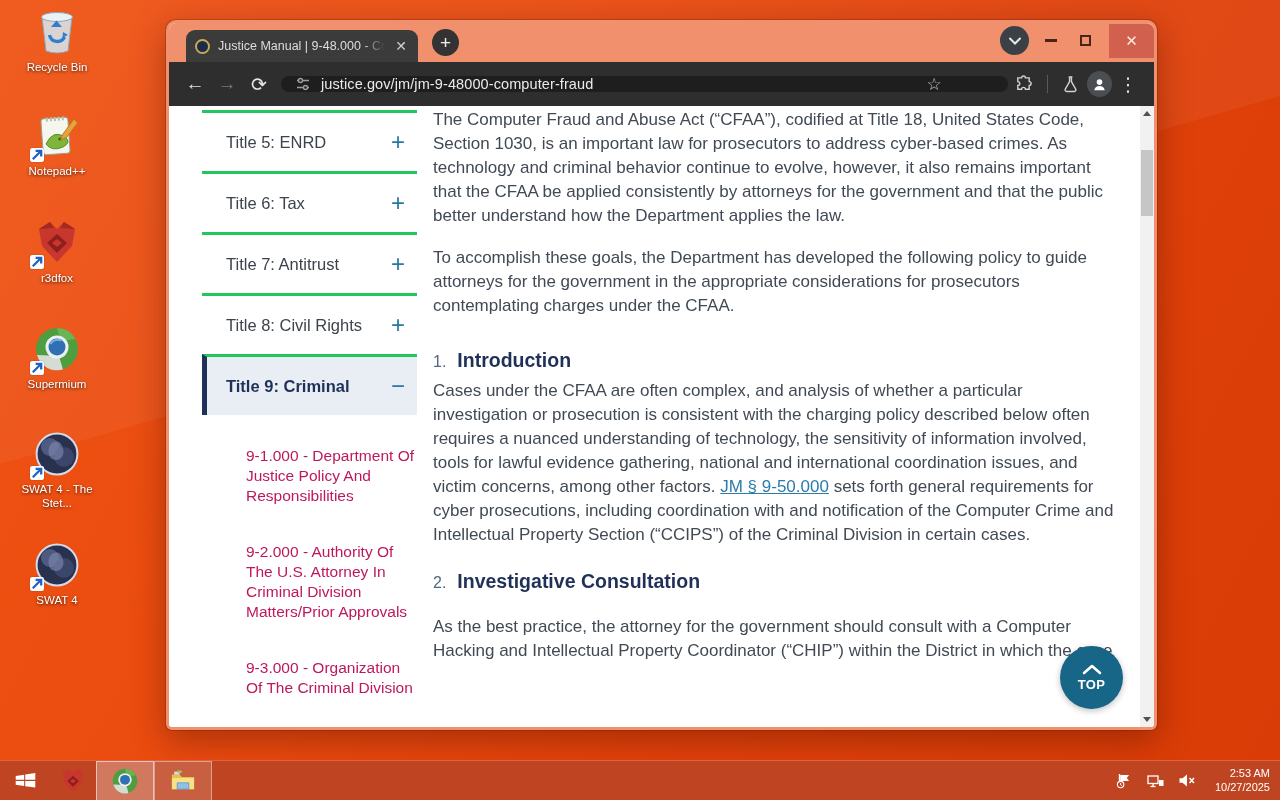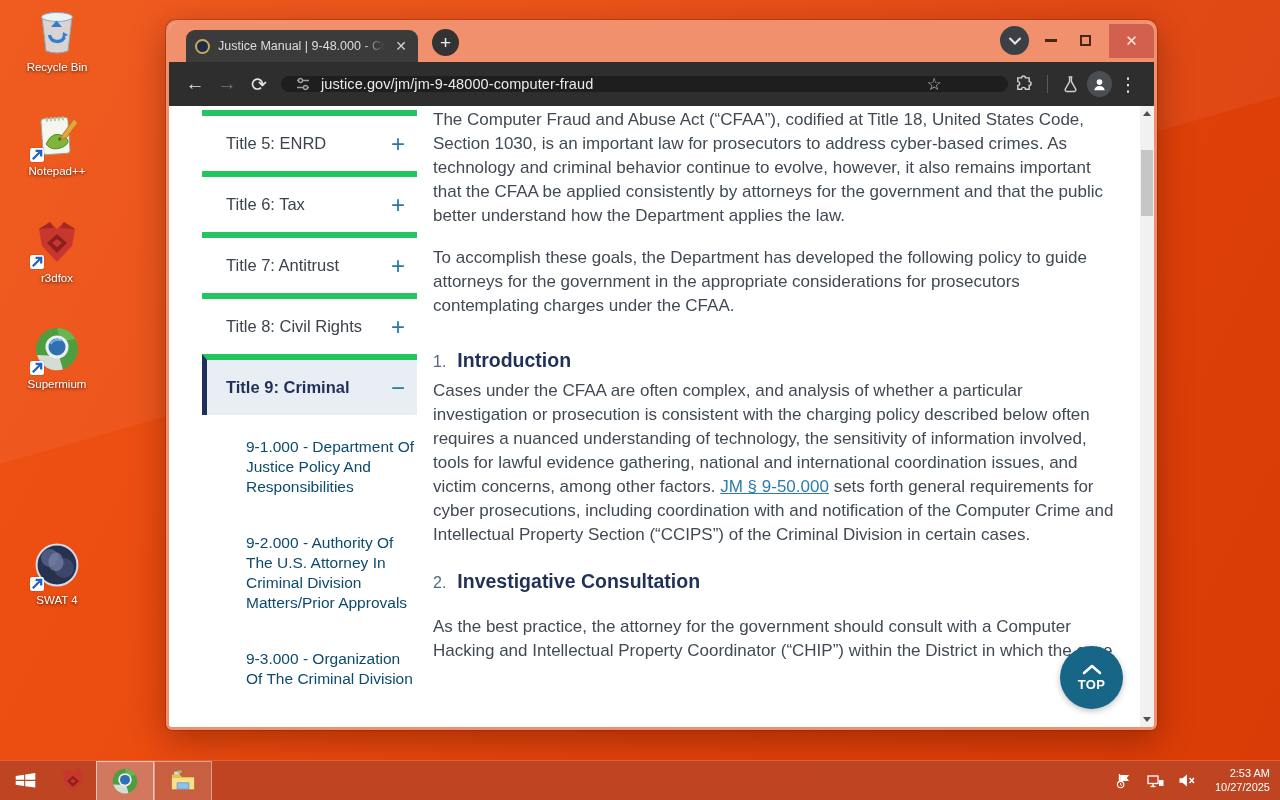--- a/index.html
+++ b/index.html
@@ -48,27 +48,27 @@
   .url-text { flex:1; font-size:14.5px; color:#E8EAED; letter-spacing:.1px; white-space:nowrap; }
   .star { color:#C7C7C7; font-size:17px; margin-right:52px; cursor:pointer; }
   .tb-sep { width:1px; height:18px; background:#5A5A5A; margin:0 7px; }
   .avatar { width:26px; height:26px; border-radius:50%; background:#4A4E52; display:flex;
     align-items:center; justify-content:center; cursor:pointer; }
 
   .page { position:relative; height:621px; background:#fff; overflow:hidden; border-radius:0 0 4px 4px; }
 
   
   .sidebar { position:absolute; left:33px; top:4px; width:215px; }
-  .nav-item { height:61px; border-top:6px solid #22c55e; display:flex; align-items:center;
+  .nav-item { height:61px; border-top:3px solid #22c55e; display:flex; align-items:center;
     justify-content:space-between; padding:0 12px 0 24px; font-size:16.5px; color:#3C434D; cursor:pointer; }
   .nav-item .exp { color:#2878A2; font-size:24px; font-weight:300; line-height:1; }
   .nav-item.sel { background:#E9EDF4; border-left:5px solid #1F3158; padding-left:19px;
     font-weight:700; color:#1F3158; }
-  .subnav { display:flex; flex-direction:column; gap:36px; margin:22px 0 0 44px; width:170px;
-    font-size:15.5px; line-height:20px; color:#0c4a6e; }
+  .subnav { display:flex; flex-direction:column; gap:36px; margin:31px 0 0 44px; width:170px;
+    font-size:15.5px; line-height:20px; color:#be185d; }
   .subnav div { cursor:pointer; }
 
   
   .main { position:absolute; left:264px; top:0; width:687px; color:#414A54; font-size:17px; line-height:24px; }
   .main .p1 { margin-top:2px; }
   .main .p2 { margin-top:18px; }
   .h-a { margin-top:32px; font-size:28px; line-height:34px; font-weight:700; color:#1F3158; }
   .h-a .it { font-style:italic; }
   .h-num-row { margin-top:30px; display:flex; align-items:baseline; gap:11px; }
   .h-num-row.second { margin-top:22px; }
@@ -169,20 +169,37 @@
       </svg>
       <span class="lnk">
         <svg width="10" height="10" viewBox="0 0 10 10">
             <path d="M2 8 L8 2 M4 2 h4 v4" stroke="#1e62c8" stroke-width="1.6" fill="none"></path>
           </svg>
       </span>
     </div>
     <div>Supermium</div>
   </div>
 
+  <div class="dicon" style="top:430px;">
+    <div class="art">
+      <svg viewBox="0 0 48 48">
+        <circle cx="24" cy="24" r="21" fill="#28324E"></circle>
+        <circle cx="17" cy="17" r="9" fill="#55628C" opacity=".85"></circle>
+        <circle cx="31" cy="27" r="10" fill="#3C466B"></circle>
+        <path d="M19 13 q7 -4 10 3 q4 8 -2 13 q-8 3 -11 -4 q-2 -8 3 -12z" fill="#7d87ad" opacity=".65"></path>
+        <circle cx="24" cy="24" r="20.4" fill="none" stroke="#d5dbe8" stroke-width="2"></circle>
+      </svg>
+      <span class="lnk">
+        <svg width="10" height="10" viewBox="0 0 10 10">
+            <path d="M2 8 L8 2 M4 2 h4 v4" stroke="#1e62c8" stroke-width="1.6" fill="none"></path>
+          </svg>
+      </span>
+    </div>
+    <div>SWAT 4 - The Stet...</div>
+  </div>
 
   <div class="dicon" style="top:541px;">
     <div class="art">
       <svg viewBox="0 0 48 48">
         <circle cx="24" cy="24" r="21" fill="#28324E"></circle>
         <circle cx="17" cy="17" r="9" fill="#55628C" opacity=".85"></circle>
         <circle cx="31" cy="27" r="10" fill="#3C466B"></circle>
         <path d="M19 13 q7 -4 10 3 q4 8 -2 13 q-8 3 -11 -4 q-2 -8 3 -12z" fill="#7d87ad" opacity=".65"></path>
         <circle cx="24" cy="24" r="20.4" fill="none" stroke="#d5dbe8" stroke-width="2"></circle>
       </svg>

